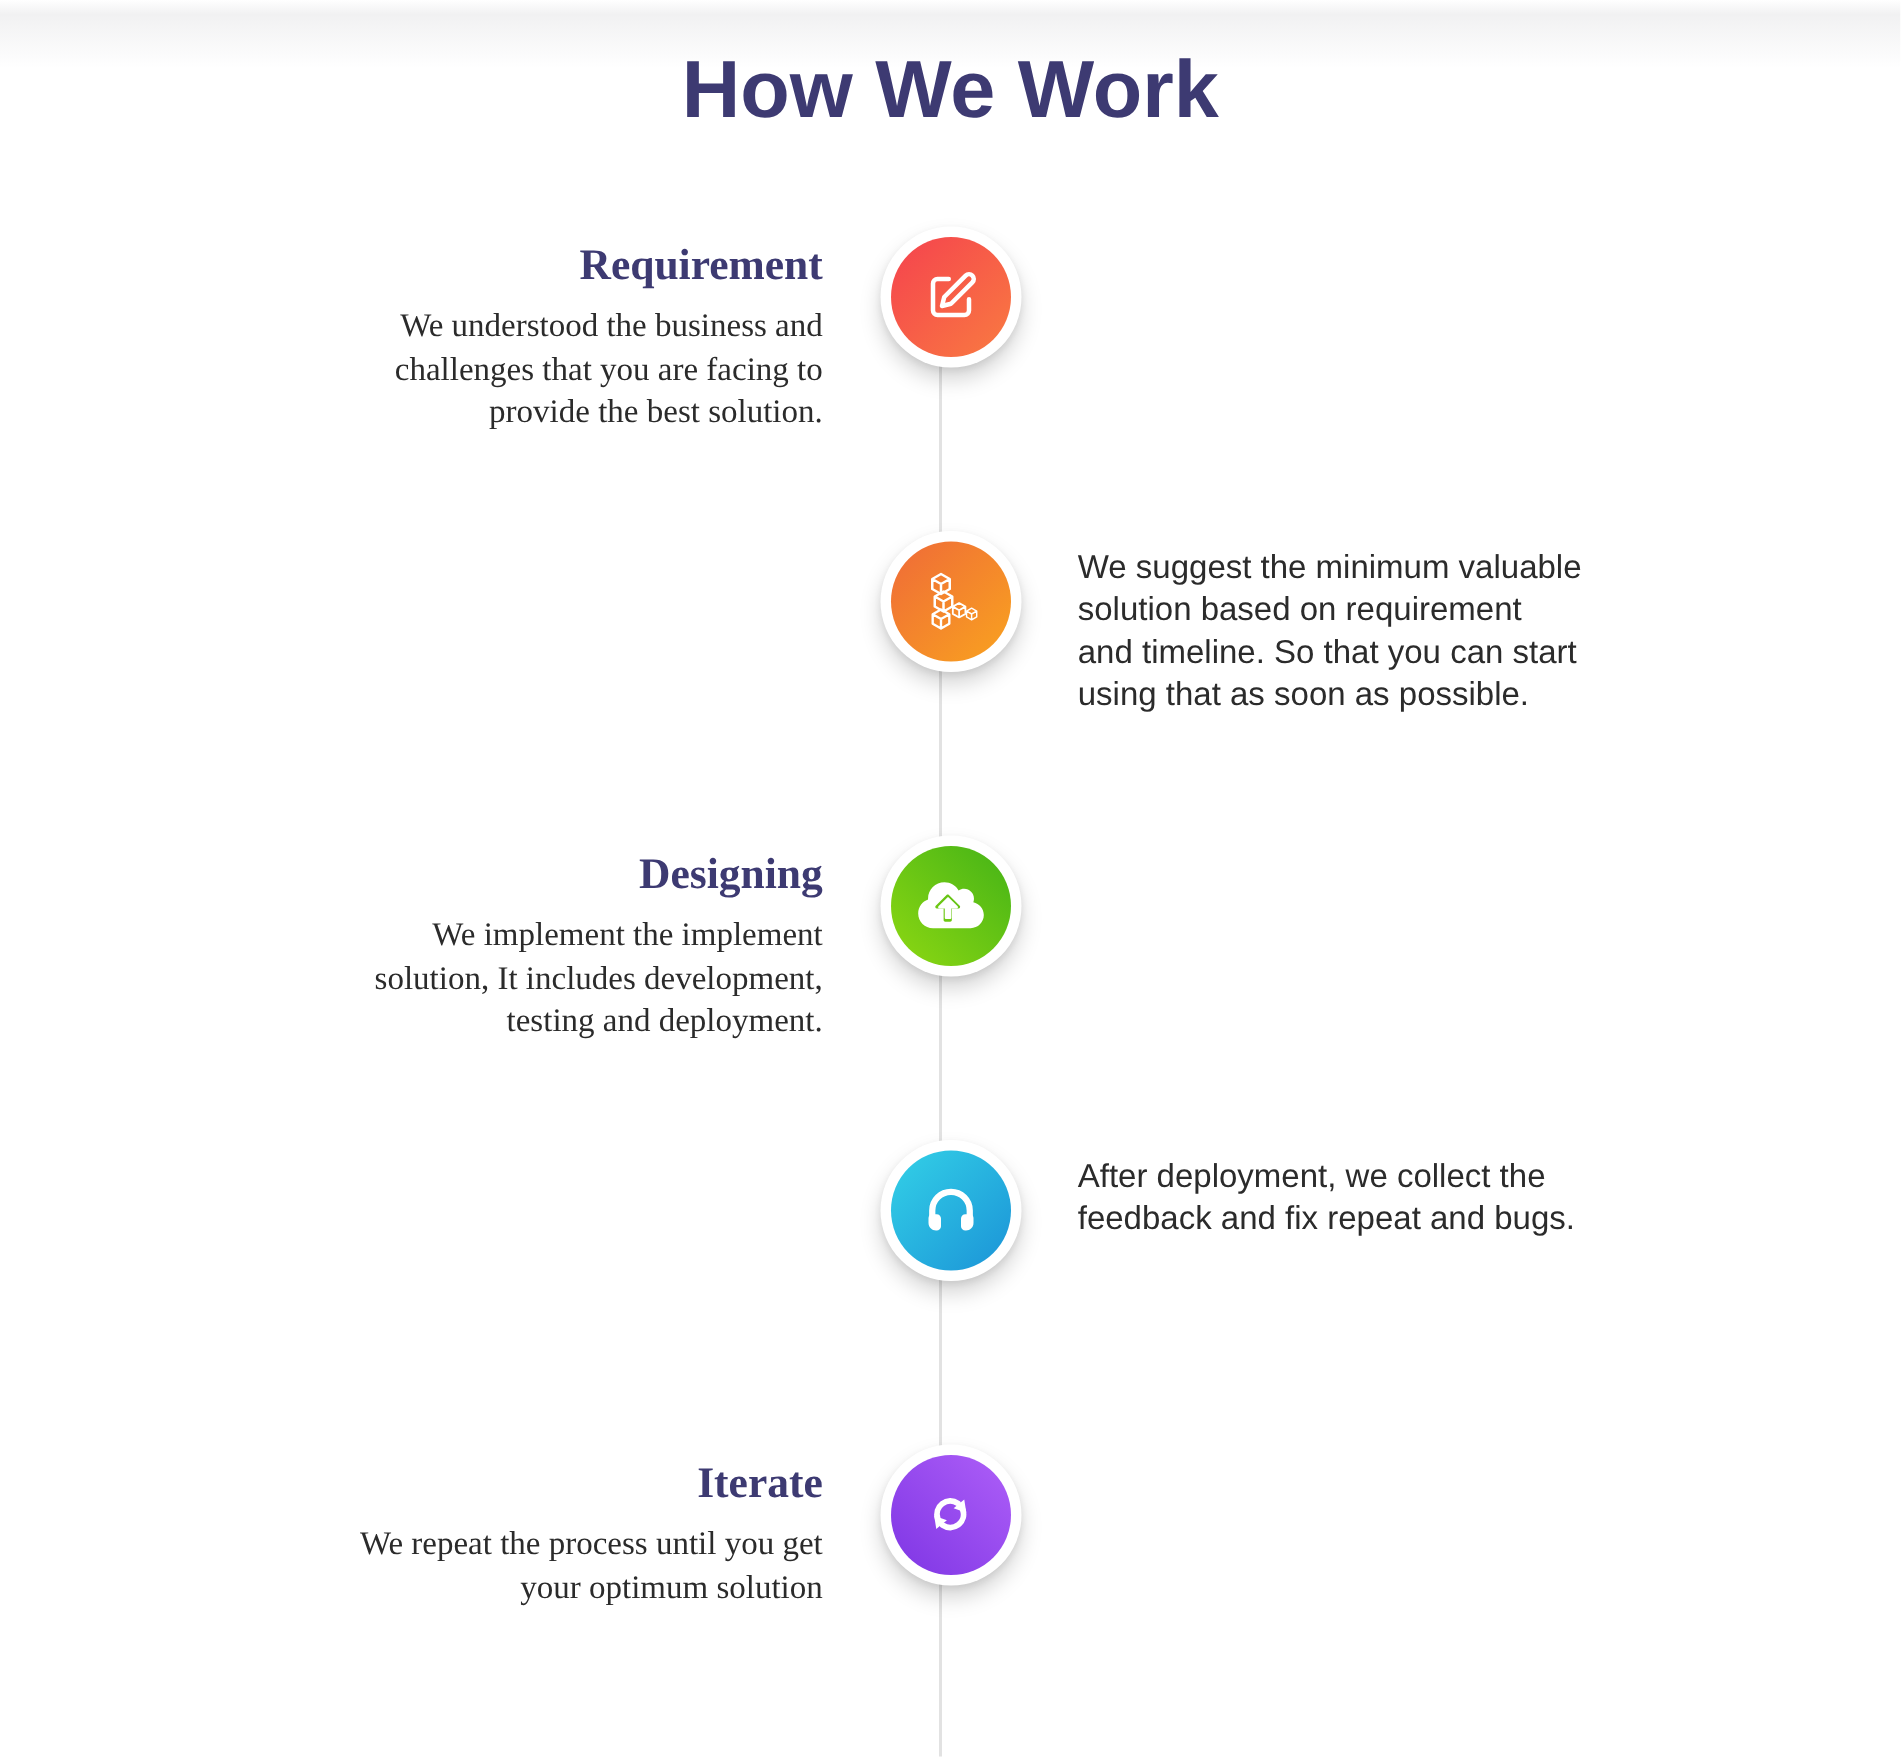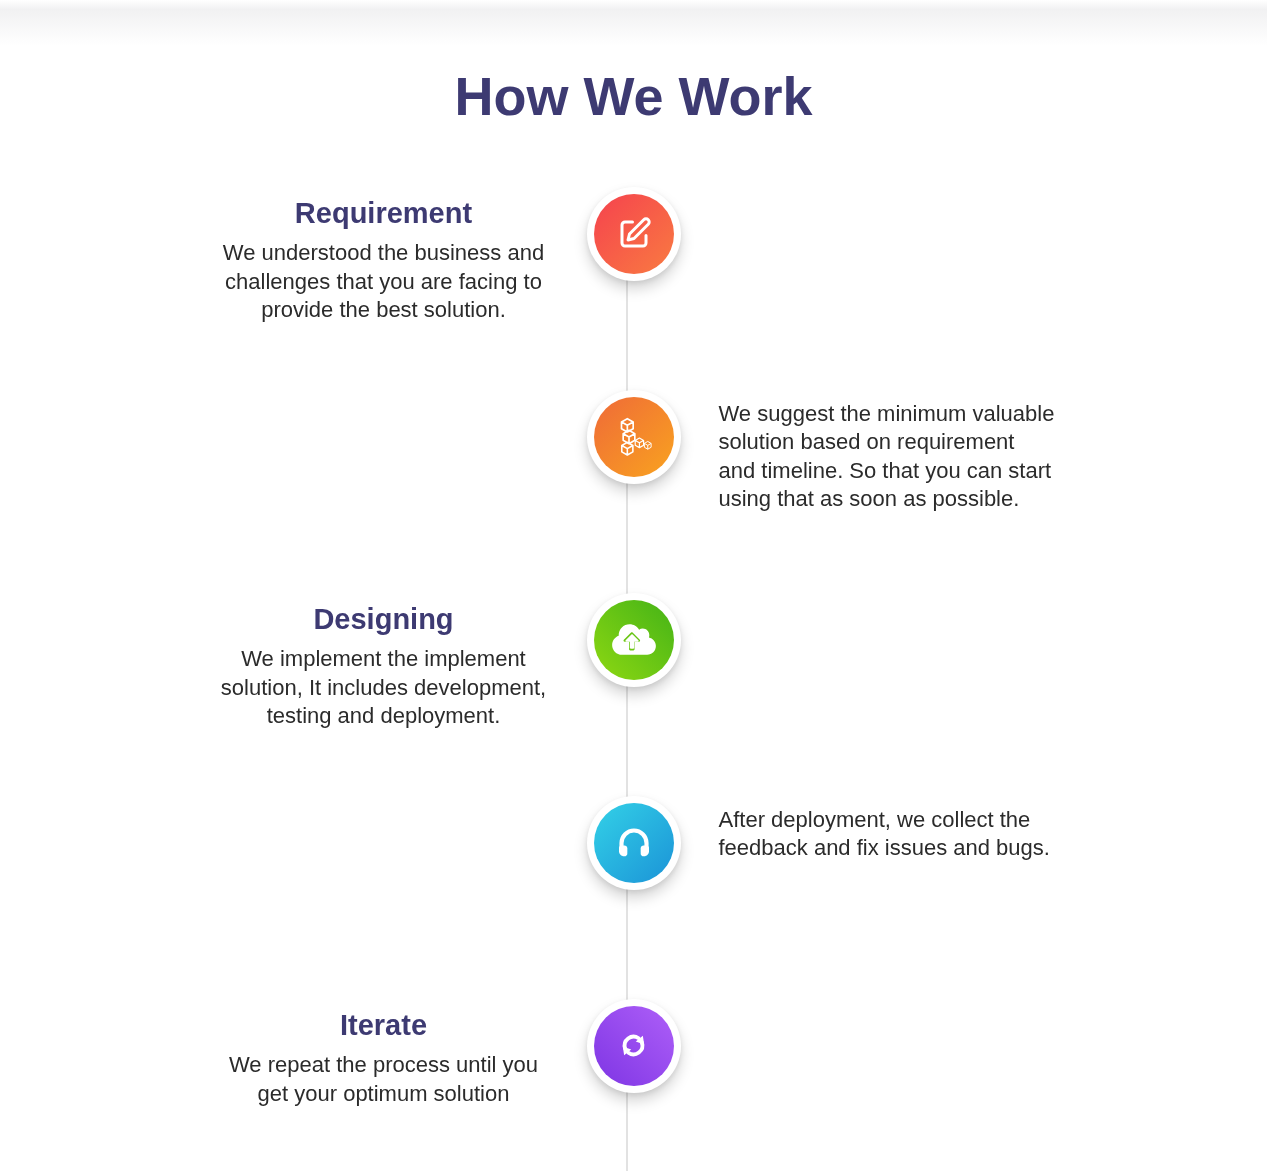--- a/index.html
+++ b/index.html
@@ -12,21 +12,21 @@
     position:relative;
   }
   .top-shade {
     position:absolute; top:0; left:0; right:0; height:48px;
     background:linear-gradient(180deg, #ffffff 0%, #f1f1f2 20%, #ffffff 95%);
     pointer-events:none;
   }
   .section-title {
     position:relative;
     margin:0;
-    padding-top:64px;
+    padding-top:28px;
     text-align:center;
     font-size:54px;
     line-height:1.2;
     font-weight:bold;
     color:#3d3a72;
   }
   .timeline {
     position:relative;
     margin-top:58px;
   }
@@ -41,21 +41,21 @@
     display:grid;
     grid-template-columns:1fr 170px 1fr;
     height:203px;
     position:relative;
   }
   .cell { min-width:0; }
   .cell.left  { display:flex; justify-content:flex-end; }
   .cell.right { display:flex; justify-content:flex-start; }
   .cell.mid   { display:flex; justify-content:center; align-items:flex-start; }
   .step-text { padding-top:10px; }
-  .cell.left  .step-text { max-width:330px; text-align:center; }
+  .cell.left  .step-text { max-width:330px; text-align:right;font-family:Liberation Serif, serif; }
   .cell.right .step-text { max-width:338px; text-align:left; }
   .step-title {
     margin:0 0 9px 0;
     font-size:29px;
     line-height:1.15;
     font-weight:bold;
     color:#3d3a72;
   }
   .step-desc {
     margin:0;
@@ -161,21 +161,21 @@
           <svg width="40" height="40" viewBox="0 0 48 48">
             <path d="M9 31v-7c0-8.3 6.7-15 15-15s15 6.7 15 15v7" fill="none" stroke="#ffffff" stroke-width="5" stroke-linecap="round"></path>
             <path fill="#ffffff" d="M9 27h3.5c2 0 3.5 1.6 3.5 3.5v6c0 1.9-1.6 3.5-3.5 3.5H12c-3.3 0-6-2.7-6-6v-4c0-1.7 1.3-3 3-3z"></path>
             <path fill="#ffffff" d="M39 27h-3.5c-2 0-3.5 1.6-3.5 3.5v6c0 1.9 1.6 3.5 3.5 3.5H36c3.3 0 6-2.7 6-6v-4c0-1.7-1.3-3-3-3z"></path>
           </svg>
         </div>
       </div>
     </div>
     <div class="cell right">
       <div class="step-text">
-        <p class="step-desc">After deployment, we collect the feedback and fix issues and bugs.</p>
+        <p class="step-desc">After deployment, we collect the feedback and fix repeat and bugs.</p>
       </div>
     </div>
   </div>
 
   <div class="step-row">
     <div class="cell left">
       <div class="step-text">
         <h2 class="step-title">Iterate</h2>
         <p class="step-desc">We repeat the process until you get your optimum solution</p>
       </div>

